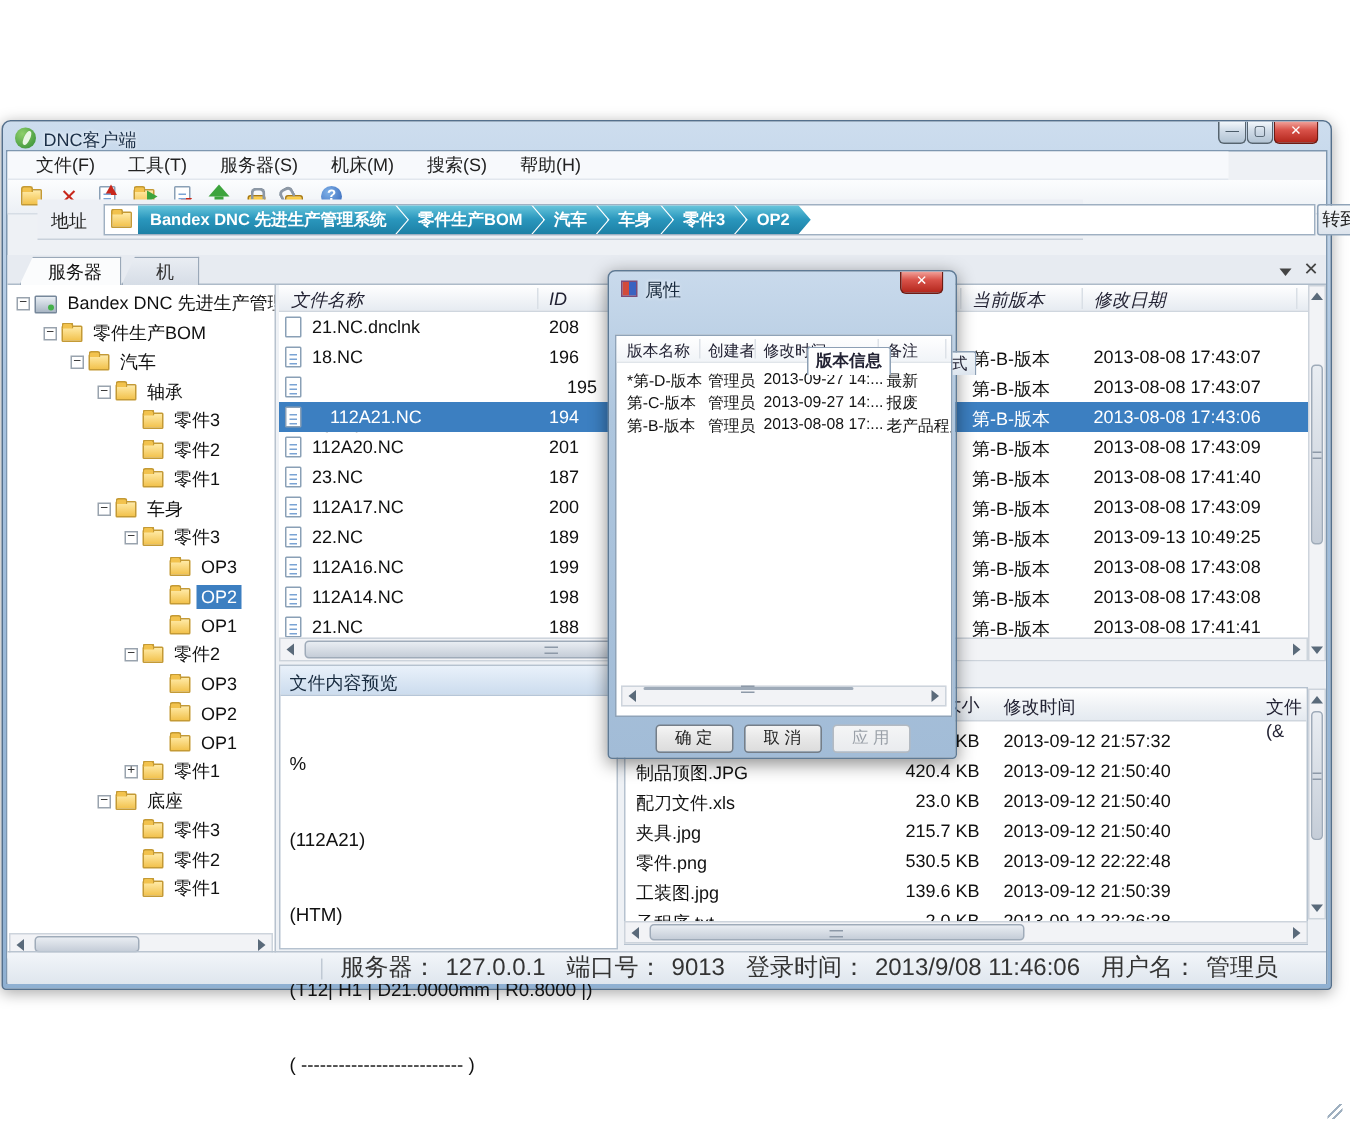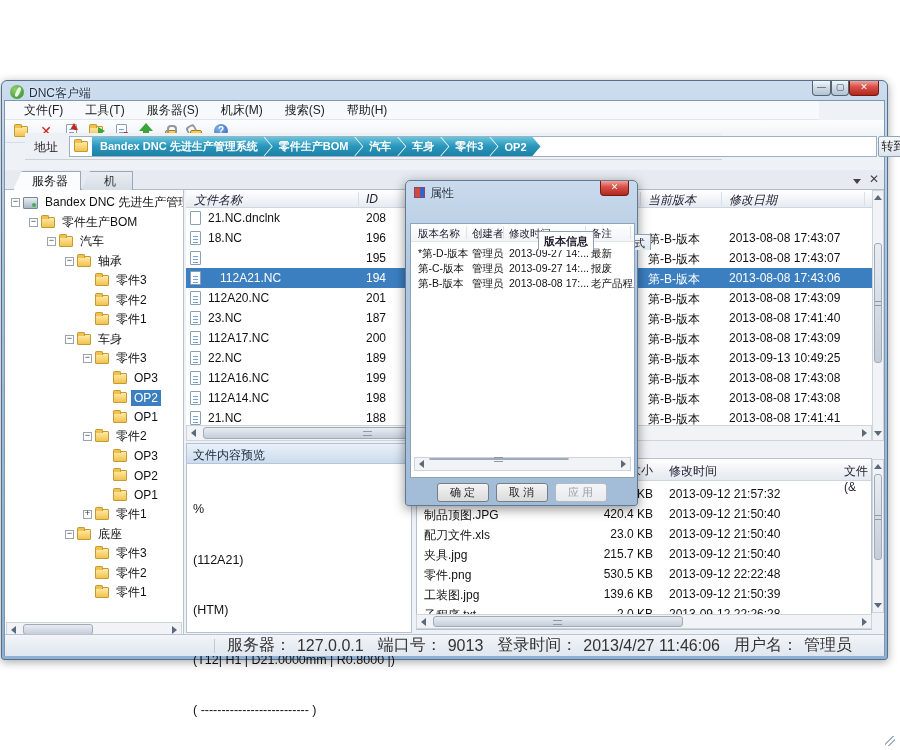--- a/index.html
+++ b/index.html
@@ -420,21 +420,21 @@
     <div class="lrow" style="top:38px;">
         <span class="docsh lines lic"></span>
         <span class="lc" style="left:22px;">18.NC</span>
         <span class="lc" style="left:180px;">196</span>
         <span class="lc" style="left:462px;">第-B-版本</span>
         <span class="lc" style="left:543px;">2013-08-08 17:43:07</span>
       </div>
     <div class="lrow" style="top:58px;">
         <span class="docsh lines lic"></span>
         <span class="lc" style="left:22px;margin-top:26px;">16.NC</span>
-        <span class="lc" style="left:180px;">195</span>
+        <span class="lc" style="left:192px;">195</span>
         <span class="lc" style="left:462px;">第-B-版本</span>
         <span class="lc" style="left:543px;">2013-08-08 17:43:07</span>
       </div>
     <div class="lrow sel" style="top:78px;">
         <span class="docsh lines lic"></span>
         <span class="lc" style="left:34px;">112A21.NC</span>
         <span class="lc" style="left:180px;">194</span>
         <span class="lc" style="left:462px;">第-B-版本</span>
         <span class="lc" style="left:543px;">2013-08-08 17:43:06</span>
       </div>
@@ -577,21 +577,21 @@
       </div>
   </div>
 
   <div class="statusbar">
     <span class="sb-divider"></span>
     <span class="sb-label">服务器：</span>
     <span class="sb-value">127.0.0.1</span>
     <span class="sb-label">端口号：</span>
     <span class="sb-value">9013</span>
     <span class="sb-label">登录时间：</span>
-    <span class="sb-value">2013/4/27 11:46:06</span>
+    <span class="sb-value">2013/9/08 11:46:06</span>
     <span class="sb-label">用户名：</span>
     <span class="sb-value">管理员</span>
   </div>
   <div class="resize-grip"></div>
 
   <div class="dialog">
     <span class="dlg-icon"></span>
     <span class="dlg-title">属性</span>
     <div class="dlg-close">✕</div>
     <div class="dlg-tabs">

